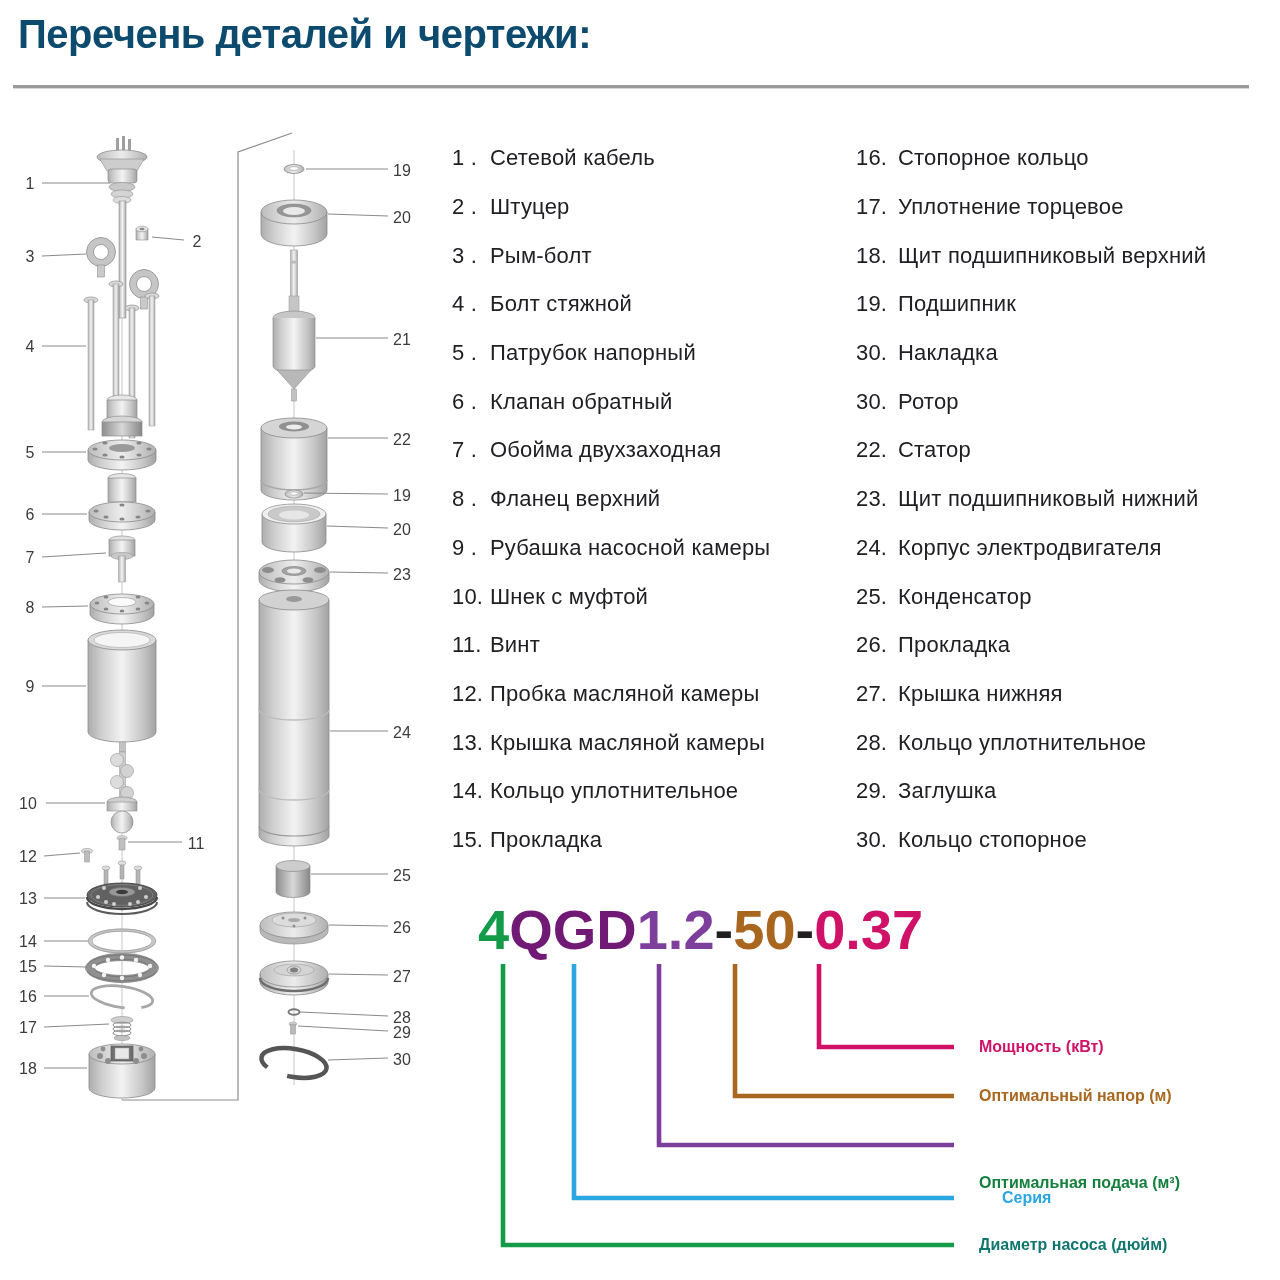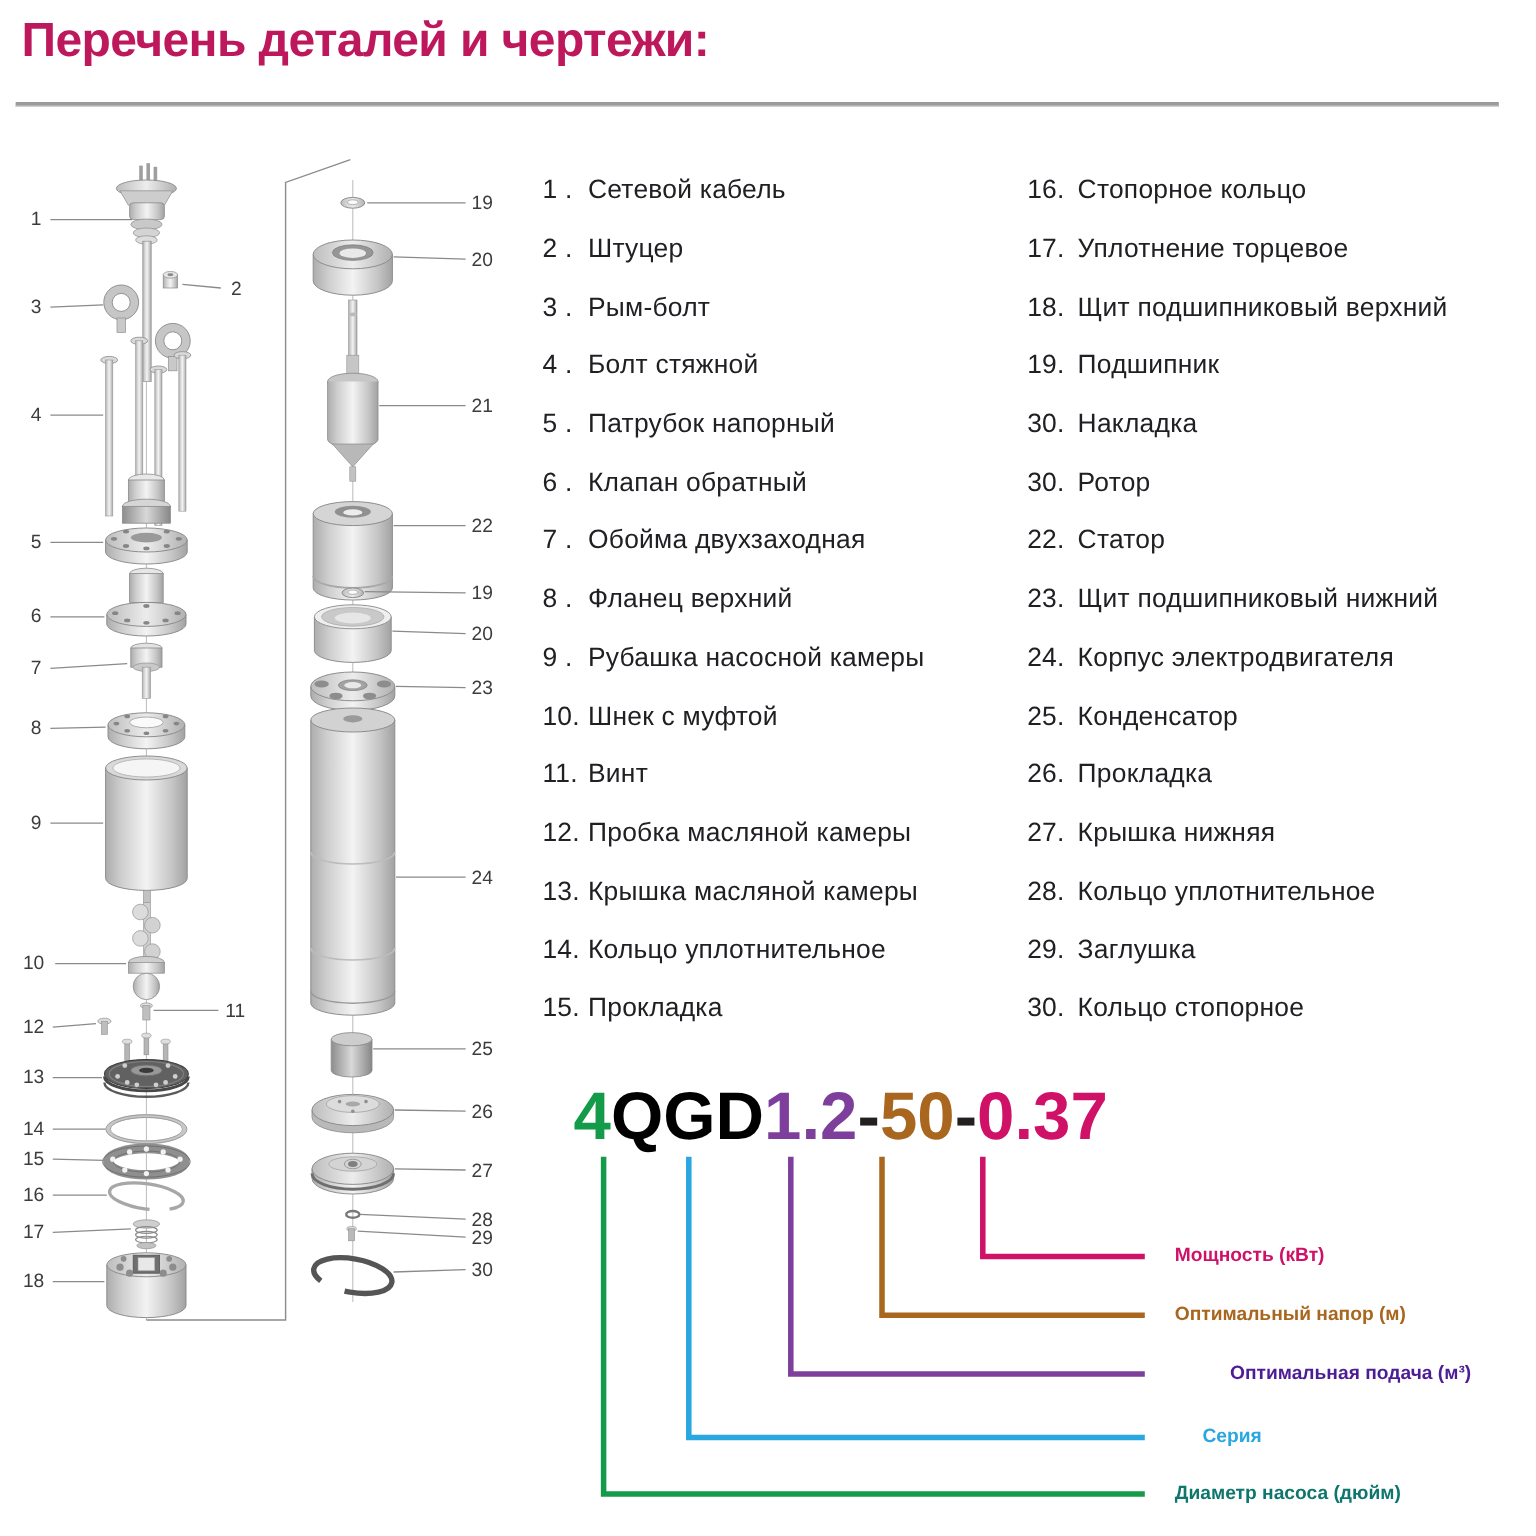--- a/index.html
+++ b/index.html
@@ -19,21 +19,21 @@
   .decoder-svg{position:absolute;left:0;top:0;width:1280px;height:1280px;pointer-events:none;}
   .leg{position:absolute;left:979px;height:30px;line-height:30px;font-size:16px;white-space:nowrap;font-weight:bold;}
   .diagram-svg text{font-family:"Liberation Sans","DejaVu Sans",sans-serif;font-size:16px;fill:#3c3c3c;}
   .diagram-svg line.leader{stroke:#8a8a8a;stroke-width:1.1;}
 </style>
 </head>
 <body>
 
 <div class="page">
 
-  <div class="title" style="color: #be185d;">Перечень деталей и чертежи:</div>
+  <div class="title" style="color: #0c4a6e;">Перечень деталей и чертежи:</div>
   <div class="divider"></div>
 
   <svg class="diagram-svg" viewBox="0 0 448 1130">
     <defs>
       <linearGradient id="gA" x1="0" y1="0" x2="1" y2="0">
         <stop offset="0" stop-color="#adadad"></stop>
           <stop offset="0.2" stop-color="#cfcfcf"></stop>
         <stop offset="0.5" stop-color="#f3f3f3"></stop>
           <stop offset="0.82" stop-color="#c4c4c4"></stop>
         <stop offset="1" stop-color="#a2a2a2"></stop>
@@ -500,30 +500,30 @@
         <span class="num">29.</span>
         <span class="nm">Заглушка</span>
       </div>
     <div class="li">
         <span class="num">30.</span>
         <span class="nm">Кольцо стопорное</span>
       </div>
   </div>
 
   <div class="code">
-    <span style="color: rgb(20, 155, 74);">4</span><span style="color: #000000; margin-top: 16px;">QGD</span><span style="color: rgb(125, 63, 155); margin-top: 32px;">1.2</span><span style="color: rgb(35, 31, 32);">-</span><span style="color: rgb(169, 102, 31);">50</span><span style="color: rgb(35, 31, 32);">-</span><span style="color: rgb(207, 17, 104);">0.37</span>
+    <span style="color: rgb(20, 155, 74);">4</span><span style="color: #701a75; margin-top: 16px;">QGD</span><span style="color: rgb(125, 63, 155); margin-top: 32px;">1.2</span><span style="color: rgb(35, 31, 32);">-</span><span style="color: rgb(169, 102, 31);">50</span><span style="color: rgb(35, 31, 32);">-</span><span style="color: rgb(207, 17, 104);">0.37</span>
   </div>
 
   <svg class="decoder-svg" viewBox="0 0 1280 1280">
     <path d="M819 964 V1047 H954" fill="none" stroke-width="4.6" style="stroke: rgb(207, 17, 104);"></path>
     <path d="M735 964 V1096 H954" fill="none" stroke-width="4.6" style="stroke: rgb(169, 102, 31);"></path>
     <path d="M659 964 V1145 H954" fill="none" stroke-width="4.6" style="stroke: rgb(125, 63, 155);"></path>
     <path d="M574 964 V1198 H954" fill="none" stroke-width="4.6" style="stroke: rgb(42, 167, 224);"></path>
     <path d="M503 964 V1245 H954" fill="none" stroke-width="4.6" style="stroke: rgb(20, 155, 74);"></path>
   </svg>
 
   <div class="leg" style="top: 1032px; color: rgb(207, 17, 104);">Мощность (кВт)</div>
   <div class="leg" style="top: 1081px; color: rgb(169, 102, 31);">Оптимальный напор (м)</div>
-  <div class="leg" style="top: 1130px; color: #4c1d95; margin-left: 46px;">Оптимальная подача (м³)</div>
+  <div class="leg" style="top: 1168px; color: #15803d;">Оптимальная подача (м³)</div>
   <div class="leg" style="top: 1183px; color: rgb(42, 167, 224); margin-left: 23px;">Серия</div>
   <div class="leg" style="top: 1230px; color: #0f766e;">Диаметр насоса (дюйм)</div>
 
 </div>
 
 </body></html>

